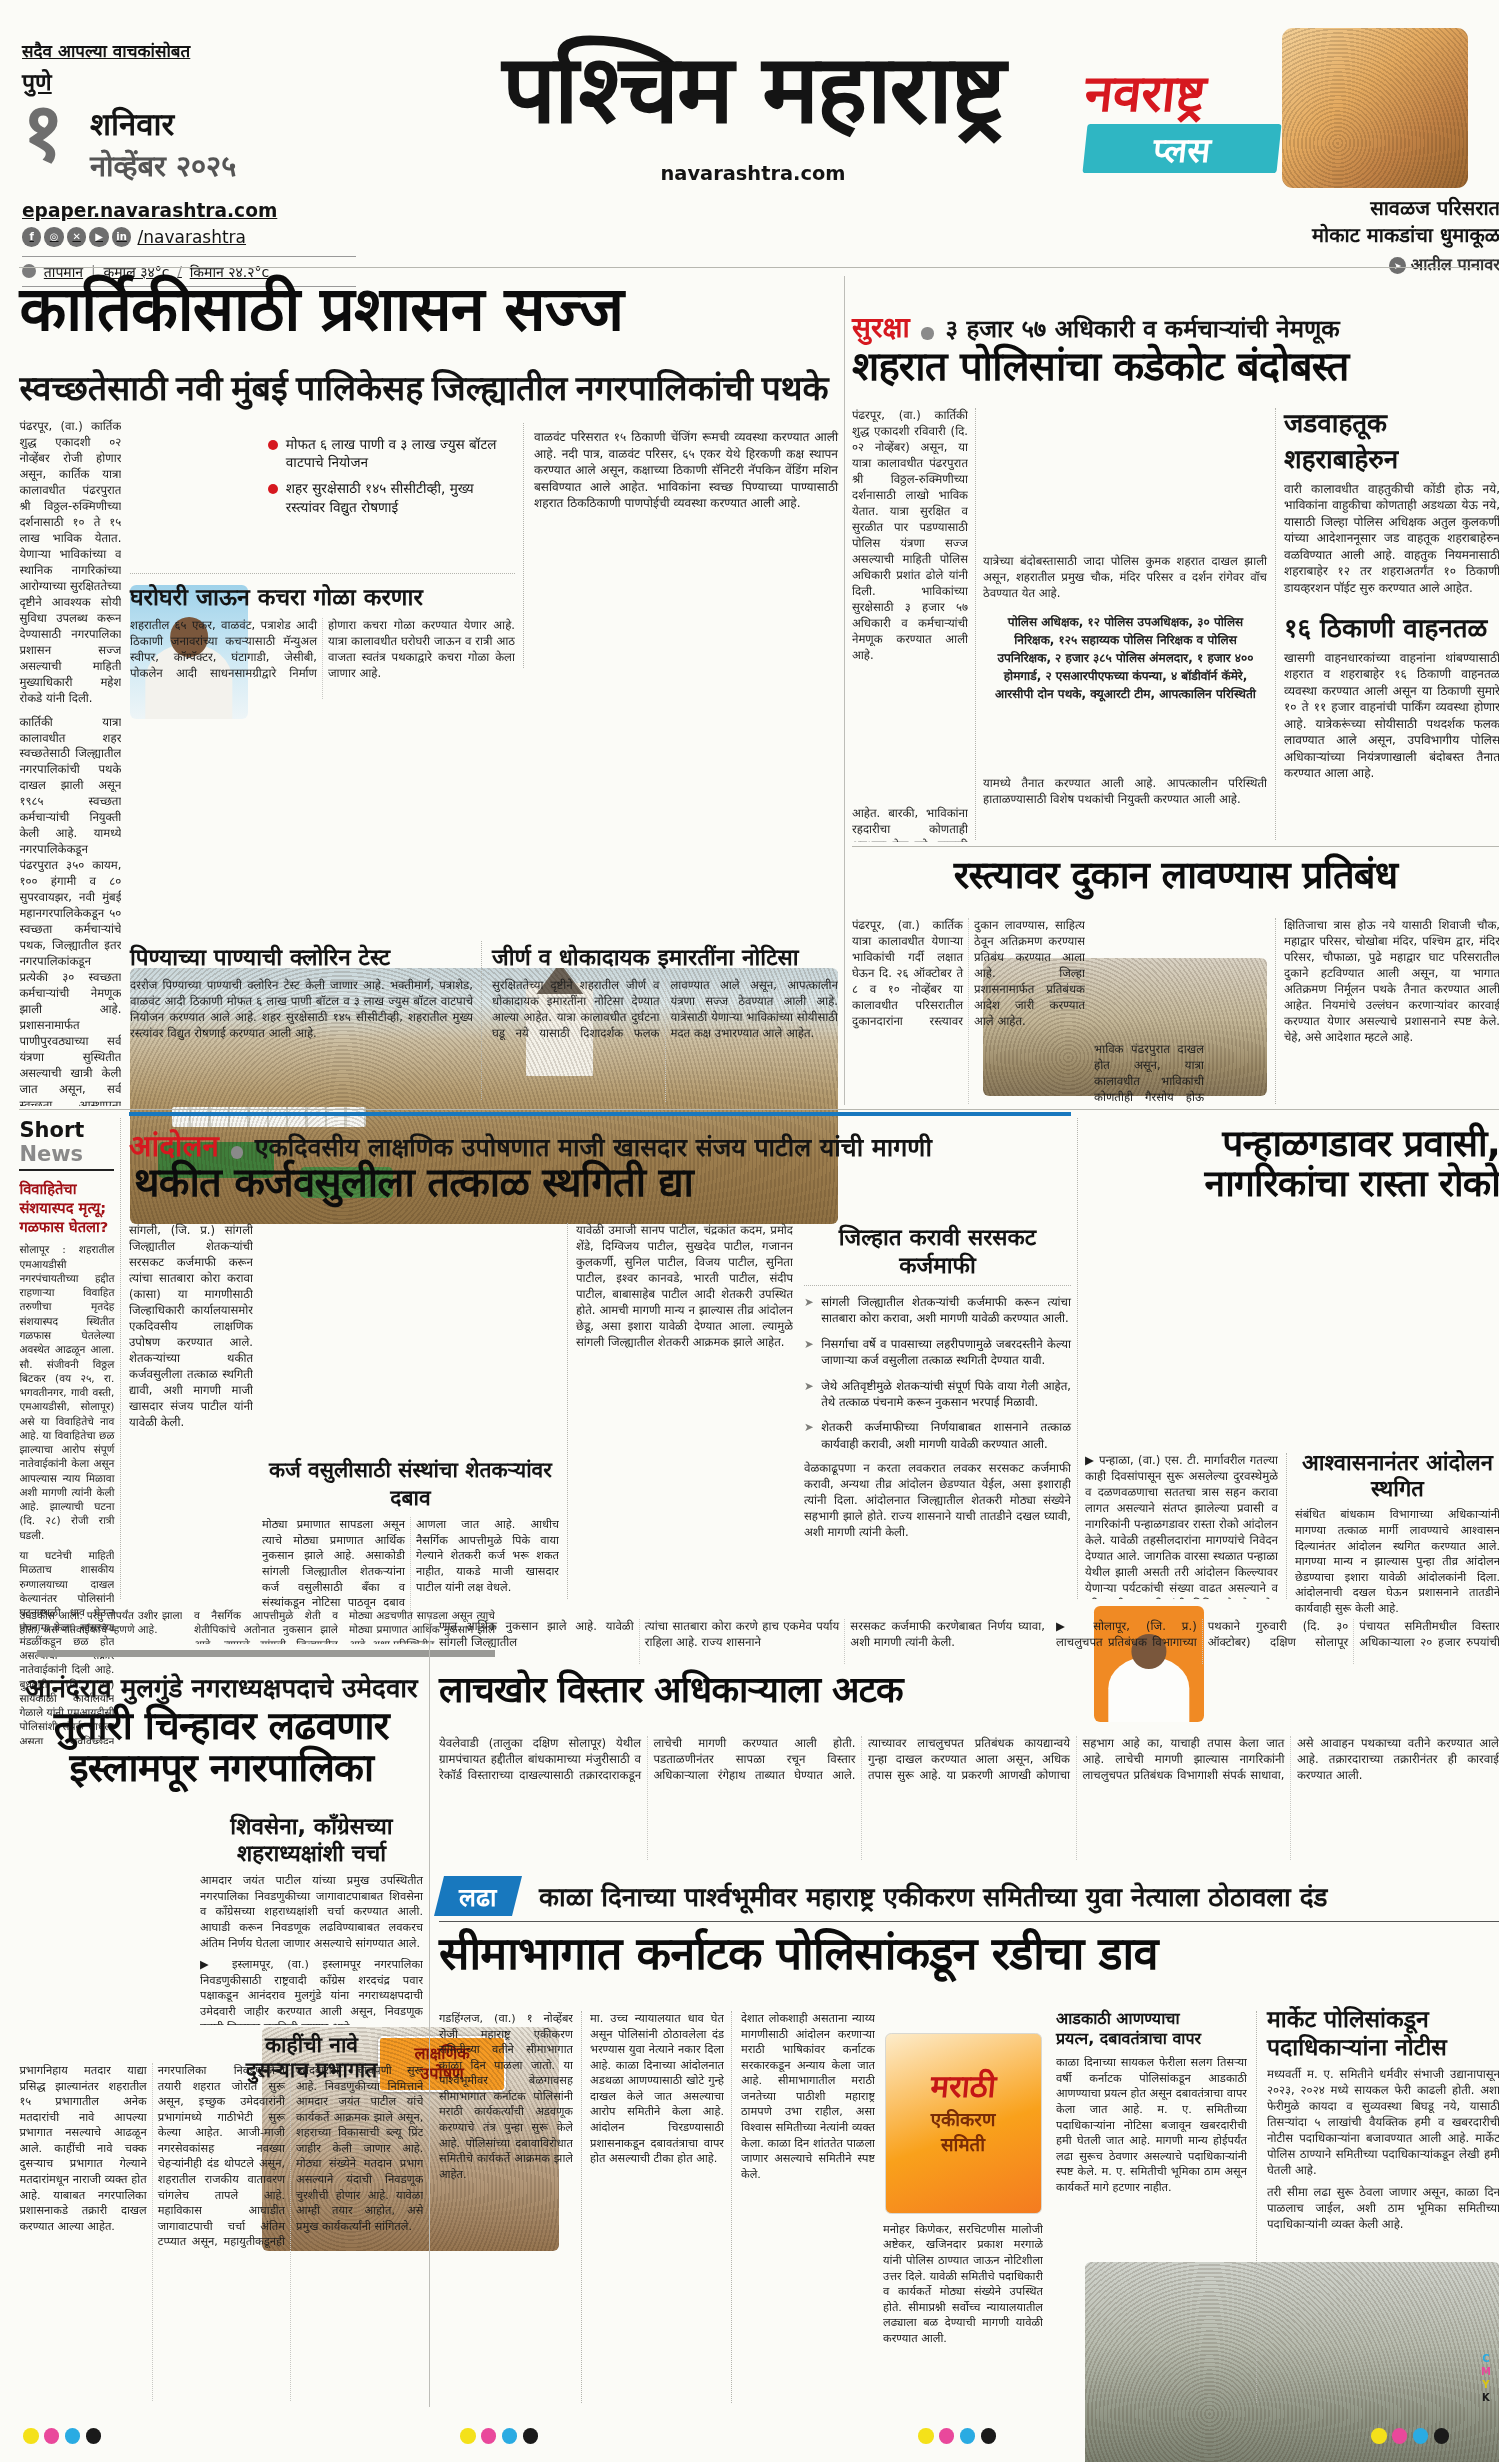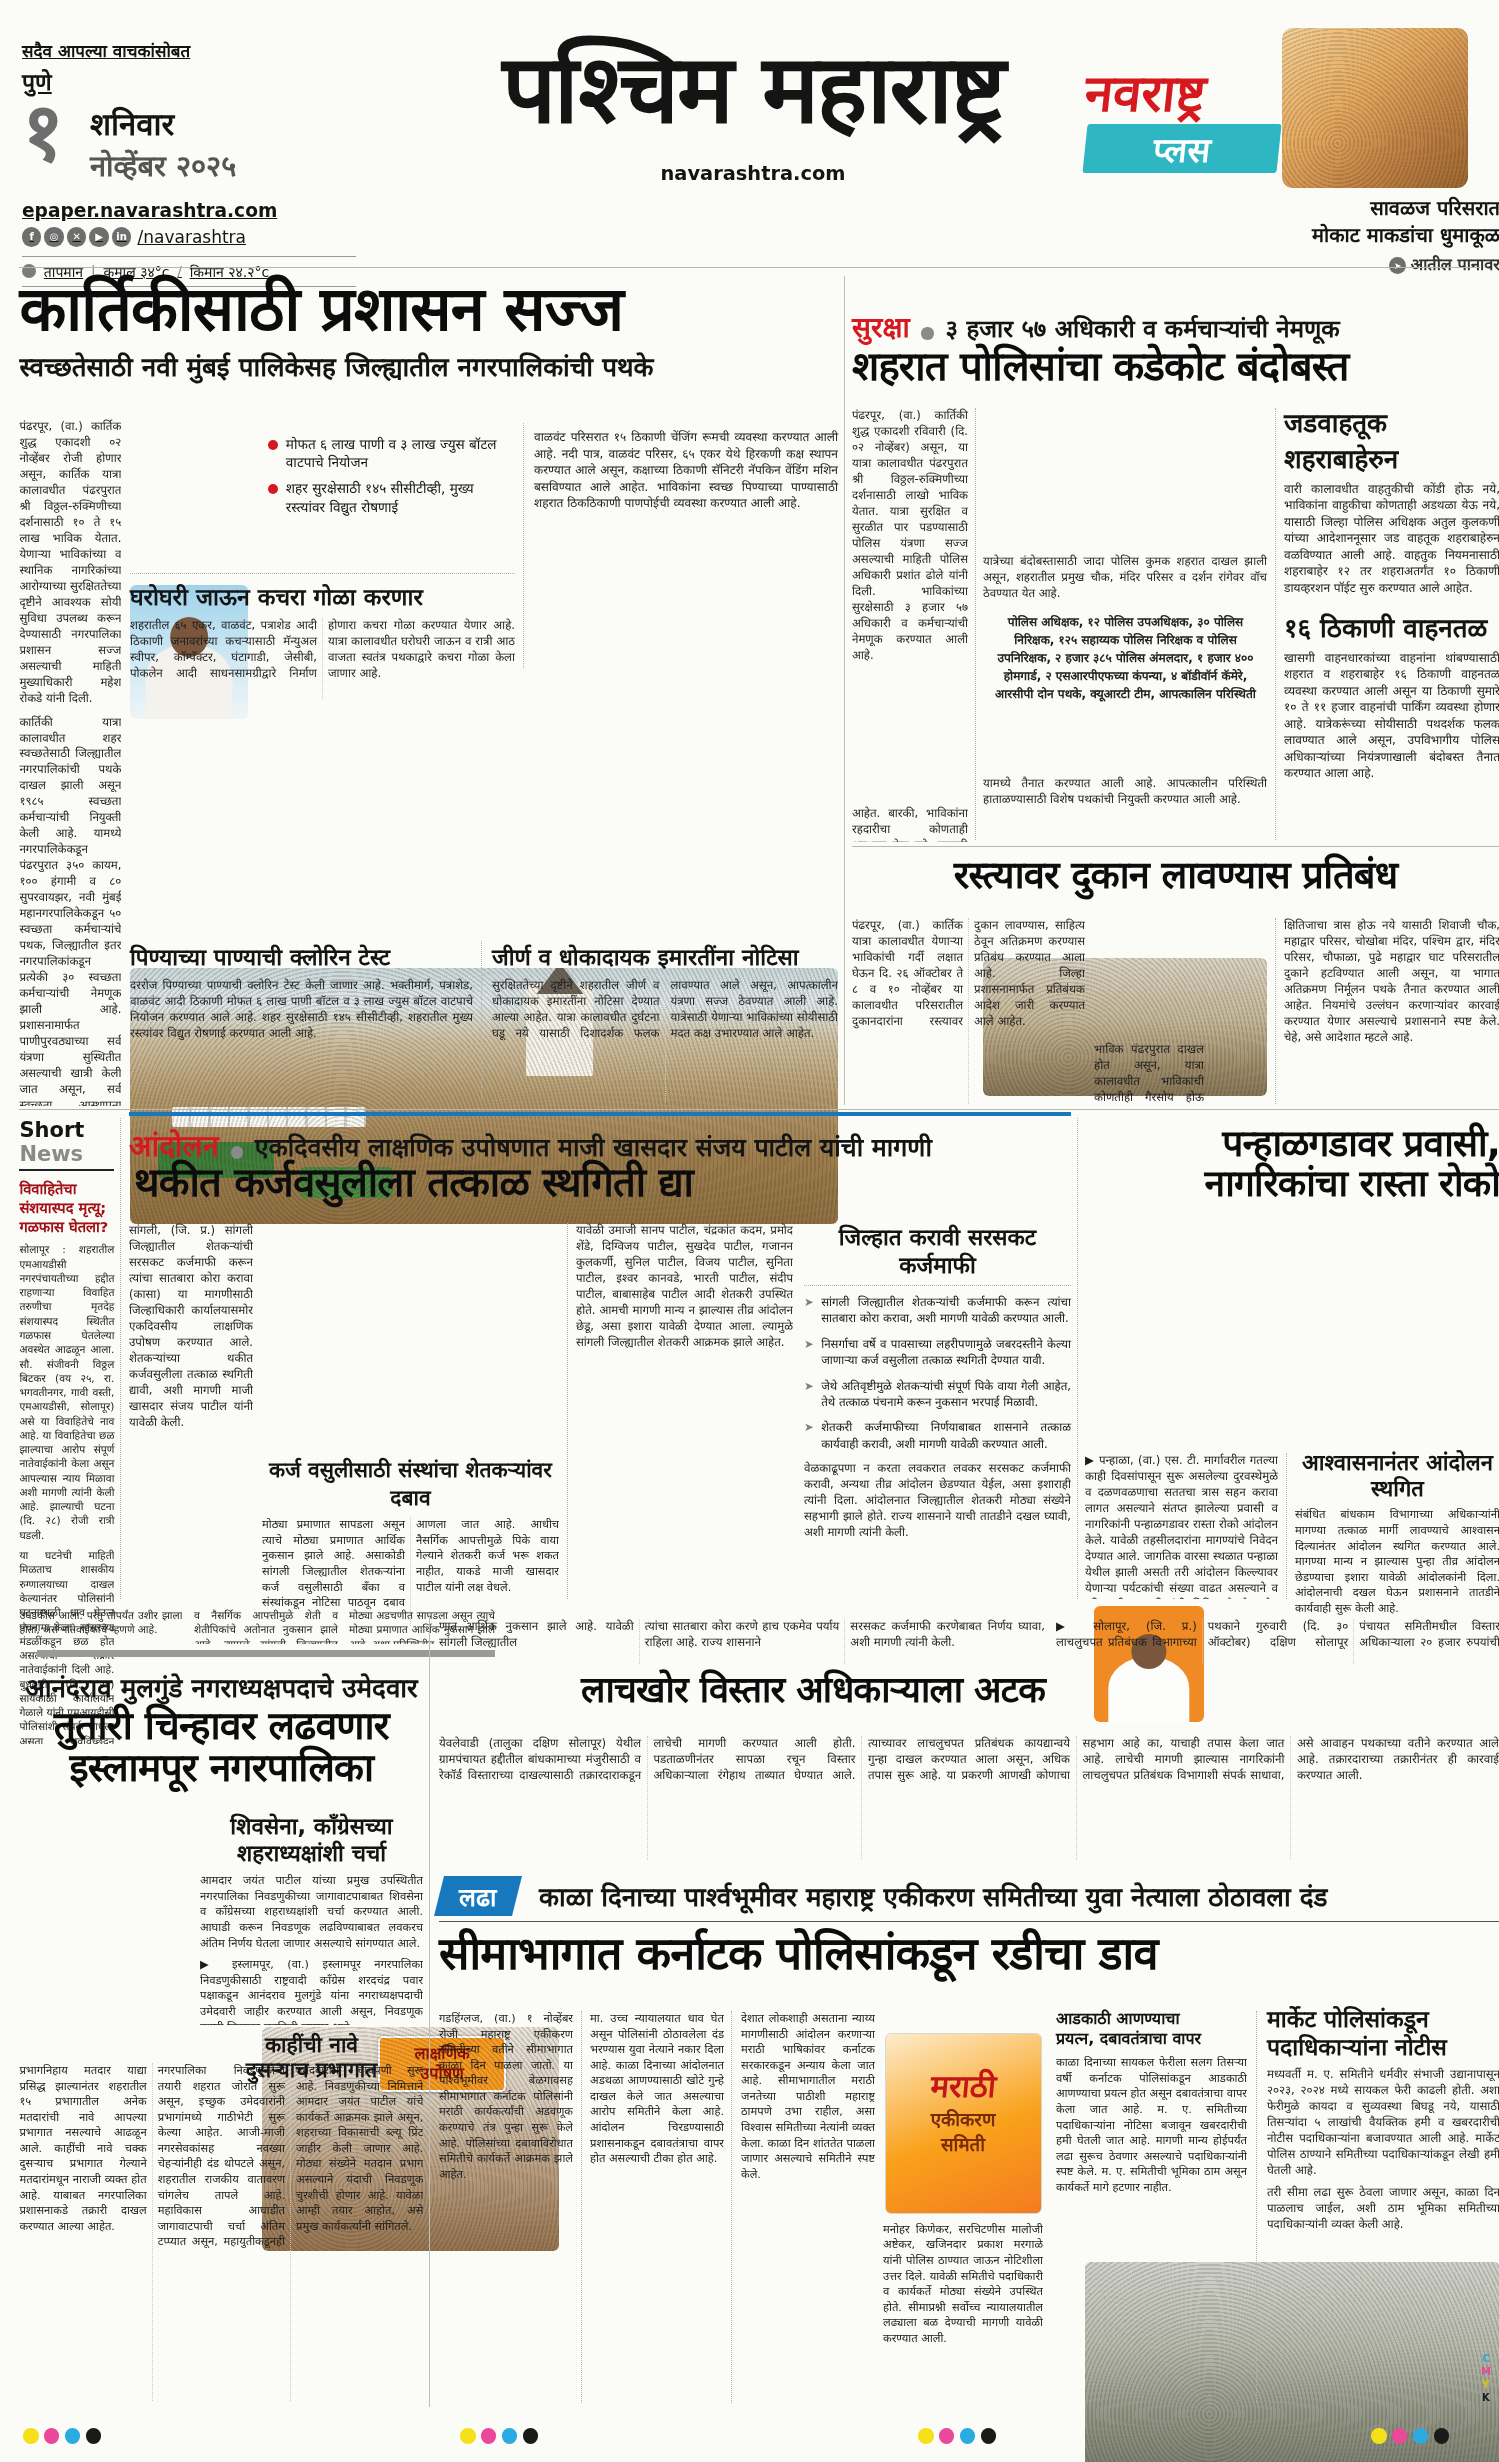--- a/index.html
+++ b/index.html
@@ -78,21 +78,21 @@
     <div style="font-size:20px;font-weight:800;">सावळज परिसरात</div>
     <div style="font-size:20px;font-weight:800;">मोकाट माकडांचा धुमाकूळ</div>
     <div style="font-size:16.3px;font-weight:700;color:#333;margin-top:4.7px;">
       <span style="display:inline-flex;width:17px;height:17px;border-radius:50%;background:#6e6e6e;color:#fff;font-size:9.3px;align-items:center;justify-content:center;vertical-align:middle;margin-right:4.7px;">➤</span><span>आतील पानावर</span>
     </div>
   </div>
 
   <div class="abs hr" style="left:19.4px;top:267px;width:1461px;"></div>
 
   <div class="abs hd" style="left:19.4px;top:276px;width:820px;font-size:61px;">कार्तिकीसाठी प्रशासन सज्ज</div>
-  <div class="abs" style="left:19.4px;top:348px;width:820px;font-size:26px;font-weight:700;">स्वच्छतेसाठी नवी मुंबई पालिकेसह जिल्ह्यातील नगरपालिकांची पथके</div>
+  <div class="abs" style="left:19.4px;top:364px;width:820px;font-size:34px;font-weight:700;font-family:Liberation Serif, serif;">स्वच्छतेसाठी नवी मुंबई पालिकेसह जिल्ह्यातील नगरपालिकांची पथके</div>
 
   <div class="abs bt" style="left:19.4px;top:419px;width:102px;height:687px;overflow:hidden;">
     <p style="margin:0 0 7.8px 0;">पंढरपूर, (वा.) कार्तिक शुद्ध एकादशी ०२ नोव्हेंबर रोजी होणार असून, कार्तिक यात्रा कालावधीत पंढरपुरात श्री विठ्ठल-रुक्मिणीच्या दर्शनासाठी १० ते १५ लाख भाविक येतात. येणाऱ्या भाविकांच्या व स्थानिक नागरिकांच्या आरोग्याच्या सुरक्षिततेच्या दृष्टीने आवश्यक सोयी सुविधा उपलब्ध करून देण्यासाठी नगरपालिका प्रशासन सज्ज असल्याची माहिती मुख्याधिकारी महेश रोकडे यांनी दिली.</p>
     <p style="margin:0;">कार्तिकी यात्रा कालावधीत शहर स्वच्छतेसाठी जिल्ह्यातील नगरपालिकांची पथके दाखल झाली असून १९८५ स्वच्छता कर्मचाऱ्यांची नियुक्ती केली आहे. यामध्ये नगरपालिकेकडून पंढरपुरात ३५० कायम, १०० हंगामी व ८० सुपरवायझर, नवी मुंबई महानगरपालिकेकडून ५० स्वच्छता कर्मचाऱ्यांचे पथक, जिल्ह्यातील इतर नगरपालिकांकडून प्रत्येकी ३० स्वच्छता कर्मचाऱ्यांची नेमणूक झाली आहे. प्रशासनामार्फत पाणीपुरवठ्याच्या सर्व यंत्रणा सुस्थितीत असल्याची खात्री केली जात असून, सर्व स्वच्छता आस्थापना पाणीपुरवठ्याची सर्व यंत्रणा सुस्थितीत असल्याचे आवाहन मुख्याधिकारी रोकडे यांनी केले आहे.</p>
   </div>
 
   <div class="abs ph" style="left:130px;top:425px;width:118px;height:134px;background:linear-gradient(180deg,#9fd2ea 0%,#cfe9f4 55%,#eef5f7 100%);">
       <div class="sil"></div>
     </div>
 
@@ -274,21 +274,21 @@
     <p style="margin:0;">नगरपालिका निवडणुकीची तयारी शहरात जोरात सुरू असून, इच्छुक उमेदवारांनी प्रभागांमध्ये गाठीभेटी सुरू केल्या आहेत. आजी-माजी नगरसेवकांसह नवख्या चेहऱ्यांनीही दंड थोपटले असून, शहरातील राजकीय वातावरण चांगलेच तापले आहे. महाविकास आघाडीत जागावाटपाची चर्चा अंतिम टप्प्यात असून, महायुतीकडूनही उमेदवारांची चाचपणी सुरू आहे. निवडणुकीच्या निमित्ताने आमदार जयंत पाटील यांचे कार्यकर्ते आक्रमक झाले असून, शहराच्या विकासाची ब्ल्यू प्रिंट जाहीर केली जाणार आहे. मोठ्या संख्येने मतदान प्रभाग असल्याने यंदाची निवडणूक चुरशीची होणार आहे. यावेळा आम्ही तयार आहोत, असे प्रमुख कार्यकर्त्यांनी सांगितले.</p>
   </div>
   <div class="abs vr" style="left:429px;top:1615px;height:792px;"></div>
 
   <div class="abs bt c3" style="left:439px;top:1619px;width:606px;height:45px;overflow:hidden;">
     <p style="margin:0;">णात आर्थिक नुकसान झाले आहे. यावेळी सांगली जिल्ह्यातील</p>
     <p style="margin:0;">त्यांचा सातबारा कोरा करणे हाच एकमेव पर्याय राहिला आहे. राज्य शासनाने</p>
     <p style="margin:0;">सरसकट कर्जमाफी करणेबाबत निर्णय घ्यावा, अशी मागणी त्यांनी केली.</p>
   </div>
   <div class="abs bt c3" style="left:1056px;top:1619px;width:444px;height:45px;overflow:hidden;">▶ सोलापूर, (जि. प्र.) लाचलुचपत प्रतिबंधक विभागाच्या पथकाने गुरुवारी (दि. ३० ऑक्टोबर) दक्षिण सोलापूर पंचायत समितीमधील विस्तार अधिकाऱ्याला २० हजार रुपयांची लाच स्वीकारताना रंगेहाथ पकडले.</div>
-  <div class="abs hd" style="left:439px;top:1671px;width:606px;font-size:36px;text-align:right;">लाचखोर विस्तार अधिकाऱ्याला अटक</div>
+  <div class="abs hd" style="left:439px;top:1671px;width:606px;font-size:36px;text-align:left;">लाचखोर विस्तार अधिकाऱ्याला अटक</div>
   <div class="abs bt c5" style="left:439px;top:1736px;width:1060px;height:124px;overflow:hidden;">येवलेवाडी (तालुका दक्षिण सोलापूर) येथील ग्रामपंचायत हद्दीतील बांधकामाच्या मंजुरीसाठी व रेकॉर्ड विस्ताराच्या दाखल्यासाठी तक्रारदाराकडून लाचेची मागणी करण्यात आली होती. पडताळणीनंतर सापळा रचून विस्तार अधिकाऱ्याला रंगेहाथ ताब्यात घेण्यात आले. त्याच्यावर लाचलुचपत प्रतिबंधक कायद्यान्वये गुन्हा दाखल करण्यात आला असून, अधिक तपास सुरू आहे. या प्रकरणी आणखी कोणाचा सहभाग आहे का, याचाही तपास केला जात आहे. लाचेची मागणी झाल्यास नागरिकांनी लाचलुचपत प्रतिबंधक विभागाशी संपर्क साधावा, असे आवाहन पथकाच्या वतीने करण्यात आले आहे. तक्रारदाराच्या तक्रारीनंतर ही कारवाई करण्यात आली.</div>
 
   <div class="abs" style="left:439px;top:1876px;width:1060px;">
     <span class="badge"><span>लढा</span></span>
     <span style="font-size:26px;font-weight:800;margin-left:18.6px;">काळा दिनाच्या पार्श्वभूमीवर महाराष्ट्र एकीकरण समितीच्या युवा नेत्याला ठोठावला दंड</span>
   </div>
   <div class="abs" style="left:439px;top:1921px;width:1060px;border-top:1.6px solid #555;"></div>
   <div class="abs hd" style="left:439px;top:1930px;width:916px;font-size:45px;">सीमाभागात कर्नाटक पोलिसांकडून रडीचा डाव</div>
 
   <div class="abs bt" style="left:439px;top:2011px;width:134px;height:392px;overflow:hidden;font-size:11.3px;">गडहिंग्लज, (वा.) १ नोव्हेंबर रोजी महाराष्ट्र एकीकरण समितीच्या वतीने सीमाभागात काळा दिन पाळला जातो. या पार्श्वभूमीवर बेळगावसह सीमाभागात कर्नाटक पोलिसांनी मराठी कार्यकर्त्यांची अडवणूक करण्याचे तंत्र पुन्हा सुरू केले आहे. पोलिसांच्या दबावाविरोधात समितीचे कार्यकर्ते आक्रमक झाले आहेत.</div>

